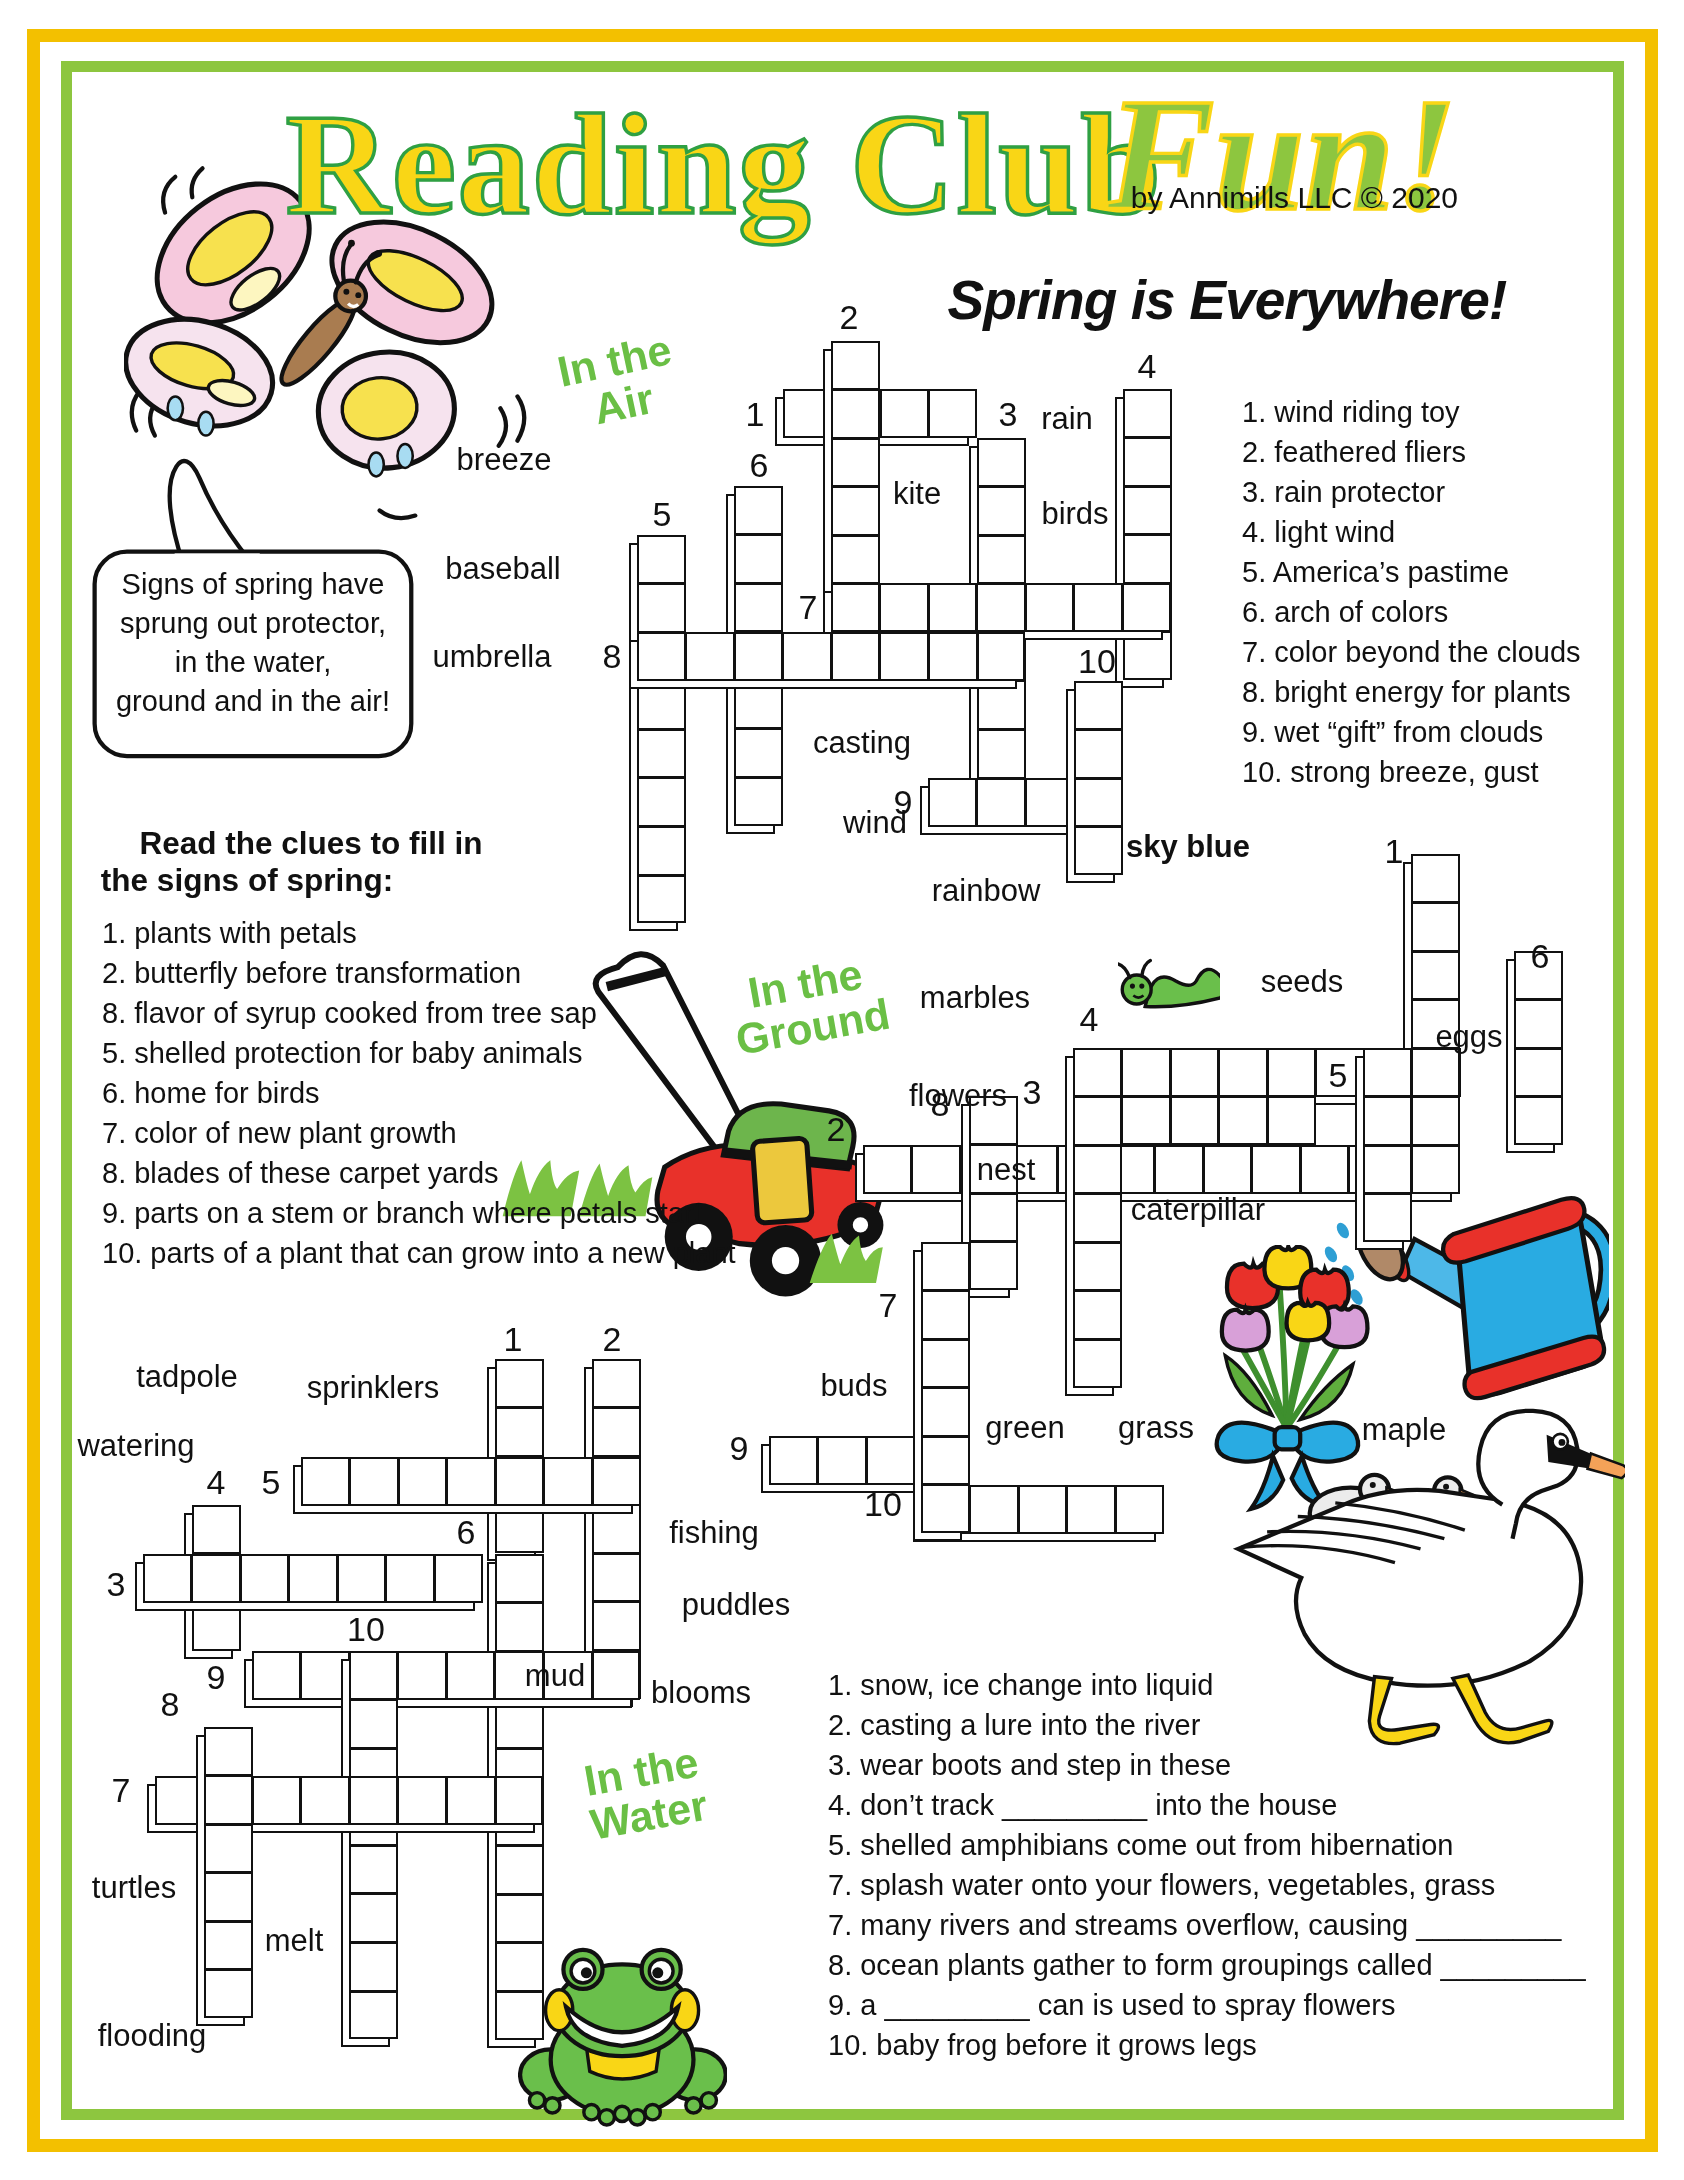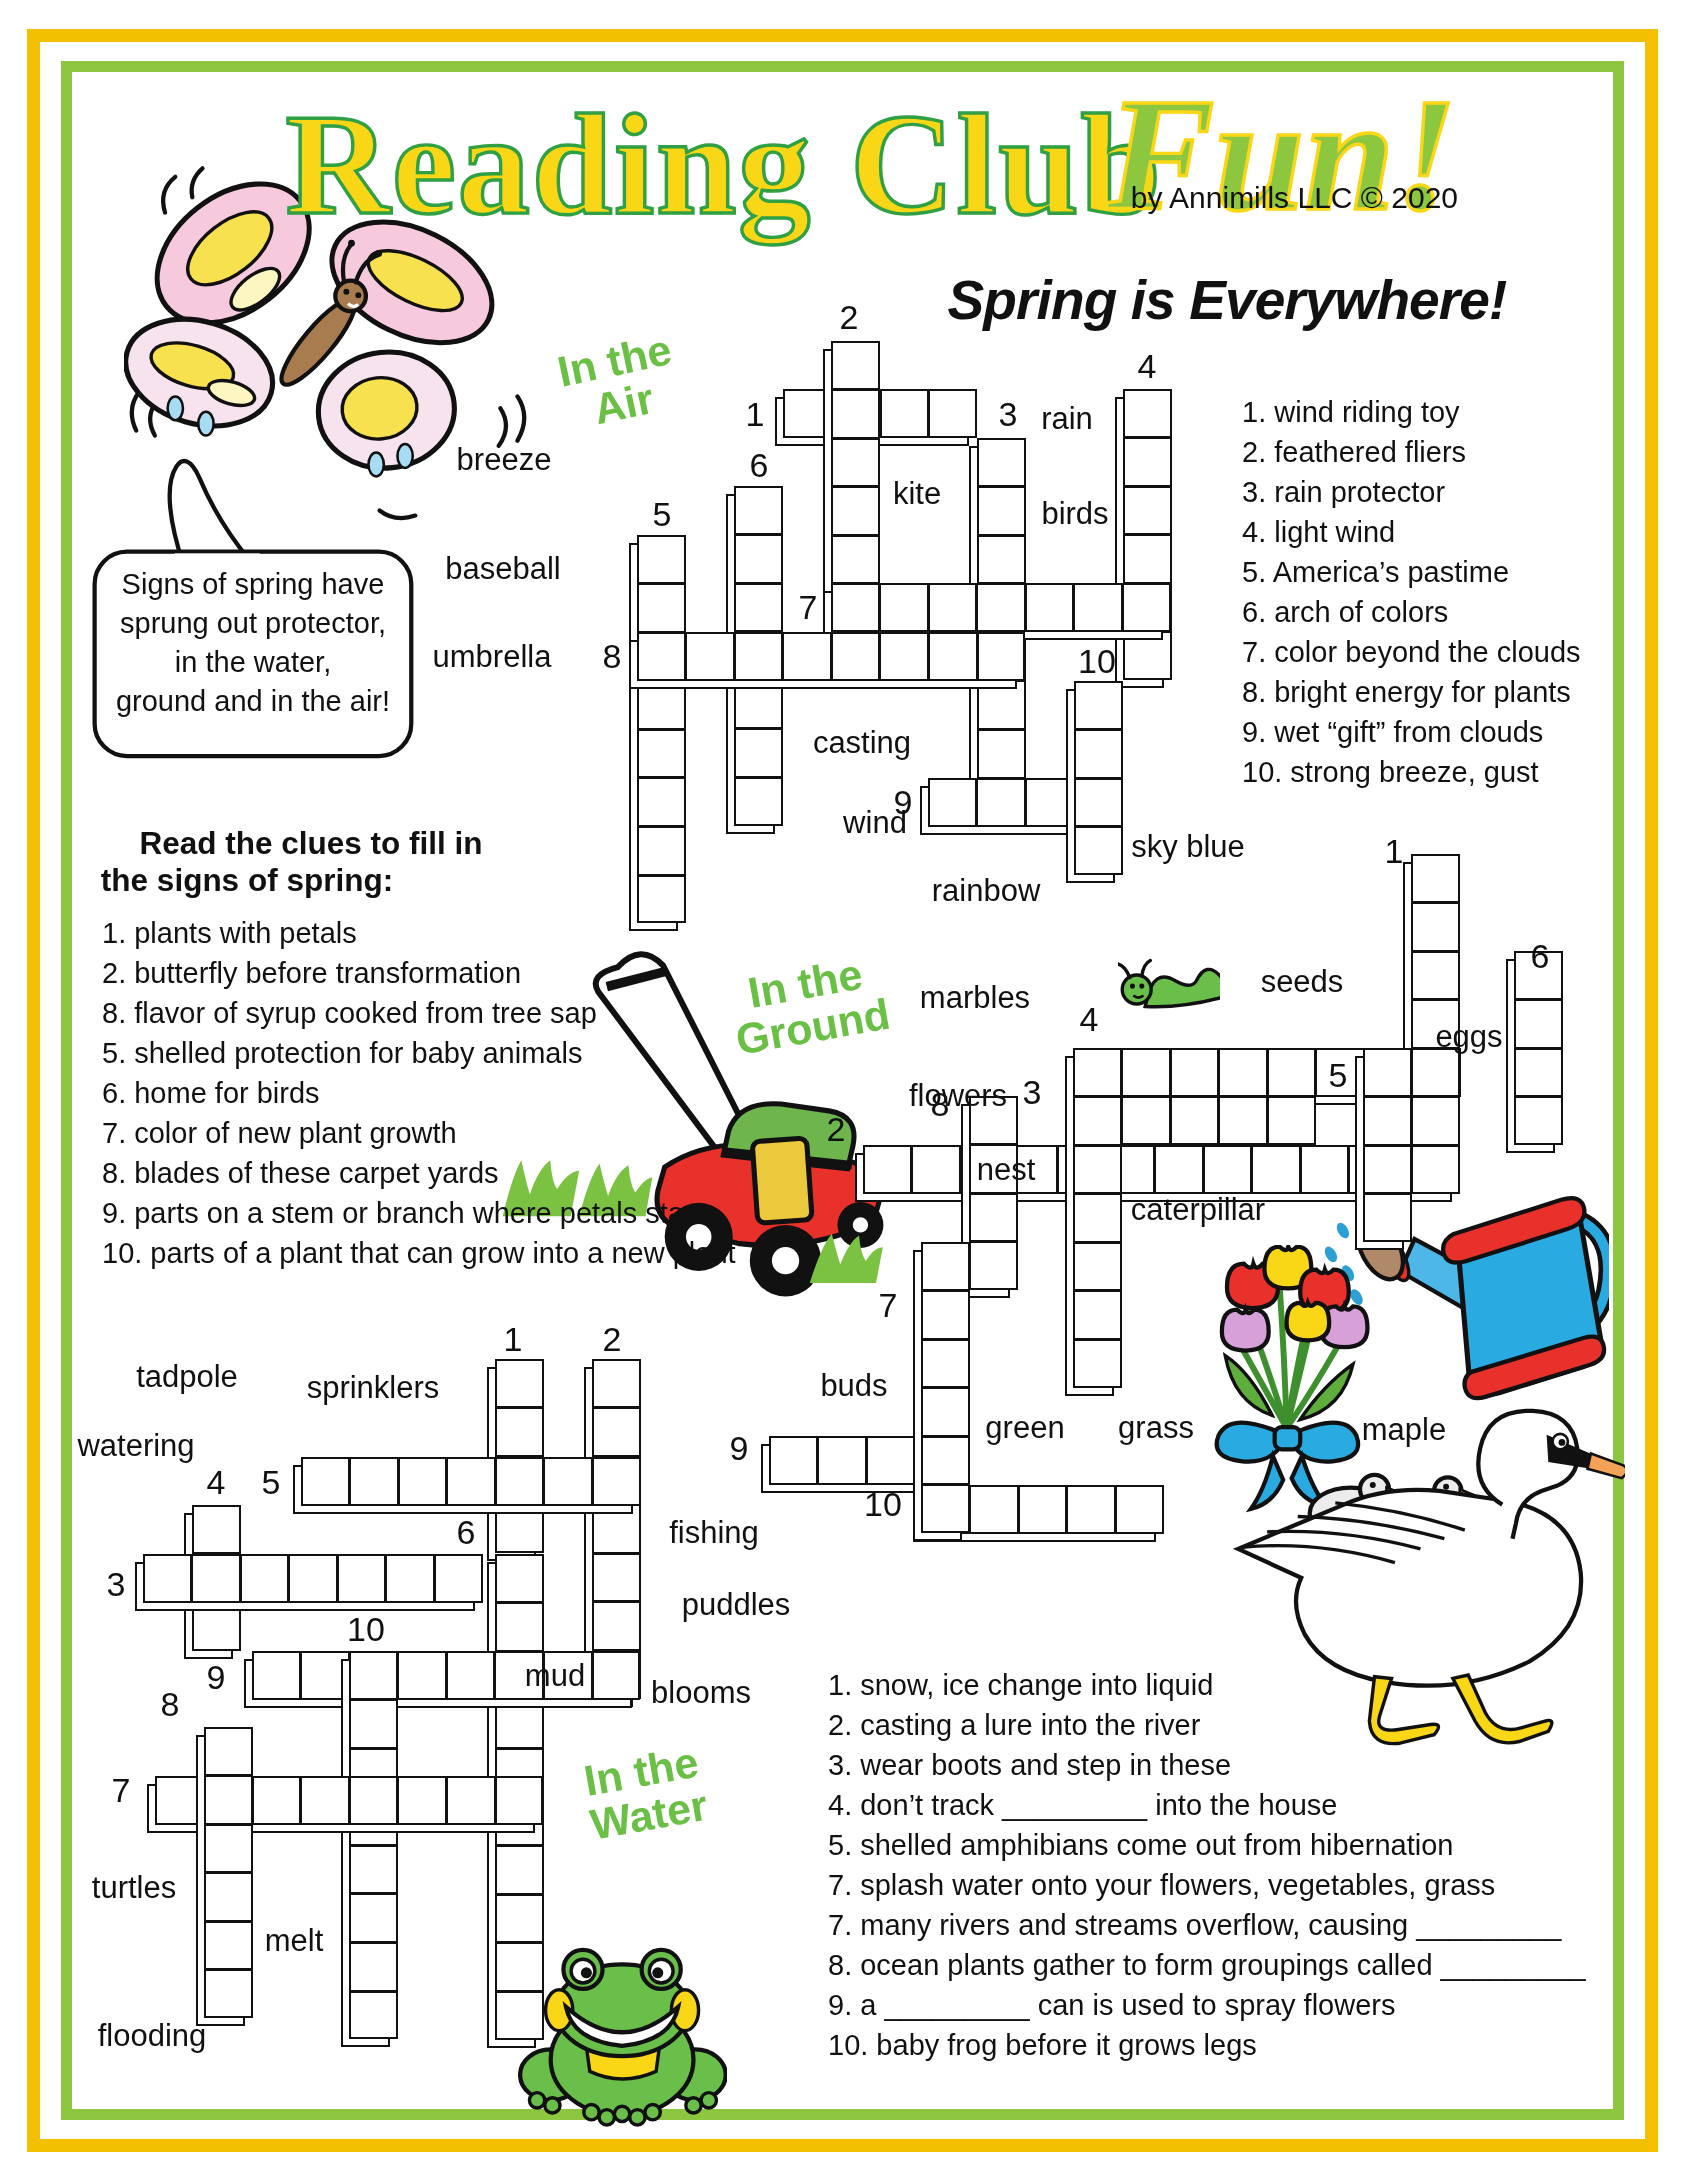--- a/index.html
+++ b/index.html
@@ -326,21 +326,21 @@
       <div class="num" style="left: 1097px; top: 661px;">10</div>
       <div class="bank" style="left: 504px; top: 460px;">breeze</div>
       <div class="bank" style="left: 503px; top: 569px;">baseball</div>
       <div class="bank" style="left: 492px; top: 657px;">umbrella</div>
       <div class="bank" style="left: 917px; top: 494px;">kite</div>
       <div class="bank" style="left: 1067px; top: 419px;">rain</div>
       <div class="bank" style="left: 1075px; top: 514px;">birds</div>
       <div class="bank" style="left: 862px; top: 743px;">casting</div>
       <div class="bank" style="left: 836px; top: 823px; margin-left: 39px;">wind</div>
       <div class="bank" style="left: 986px; top: 891px;">rainbow</div>
-      <div class="bank" style="left: 1188px; top: 847px;">sky blue</div>
+      <div class="bank" style="left: 1188px; top: 847px; font-weight: bold;">sky blue</div>
       <div class="section-heading" style="left: 619px; top: 382px; transform: translate(-50%, -50%) rotate(-12deg);">
         <div>In the</div>
         <div>Air</div>
       </div>
       <div class="clues" style="left: 1242px; top: 392px;">
         <div>1. wind riding toy</div>
         <div>2. feathered fliers</div>
         <div>3. rain protector</div>
         <div>4. light wind</div>
         <div>5. America’s pastime</div>

